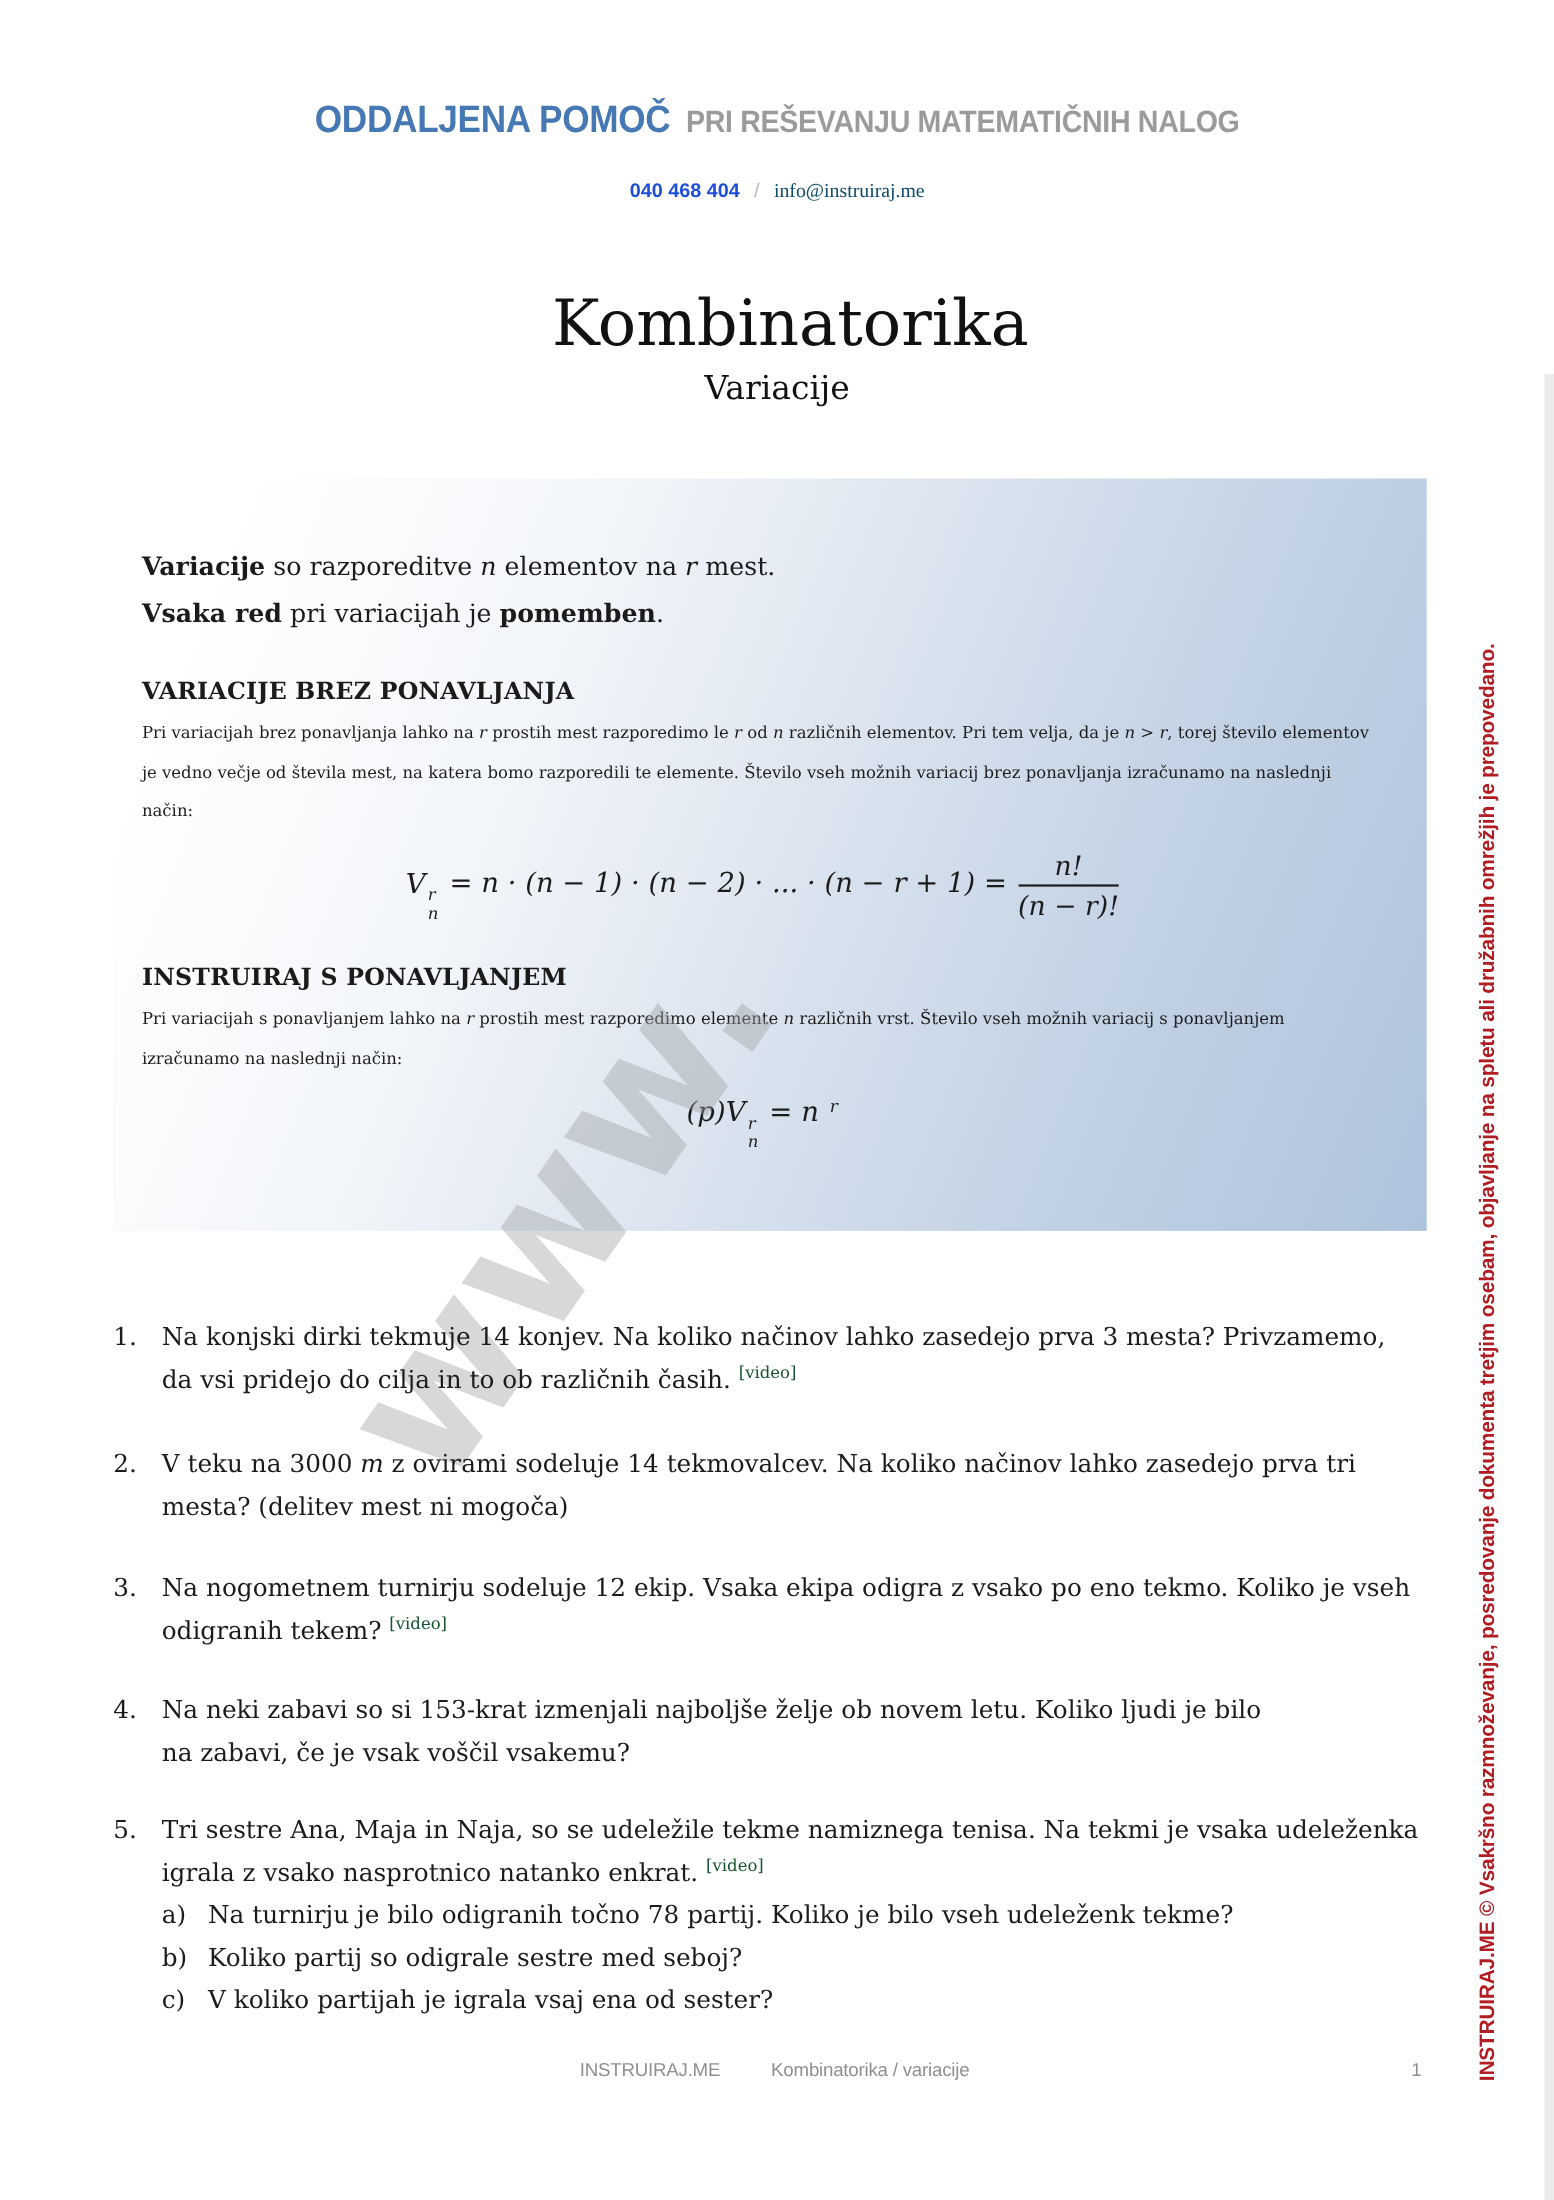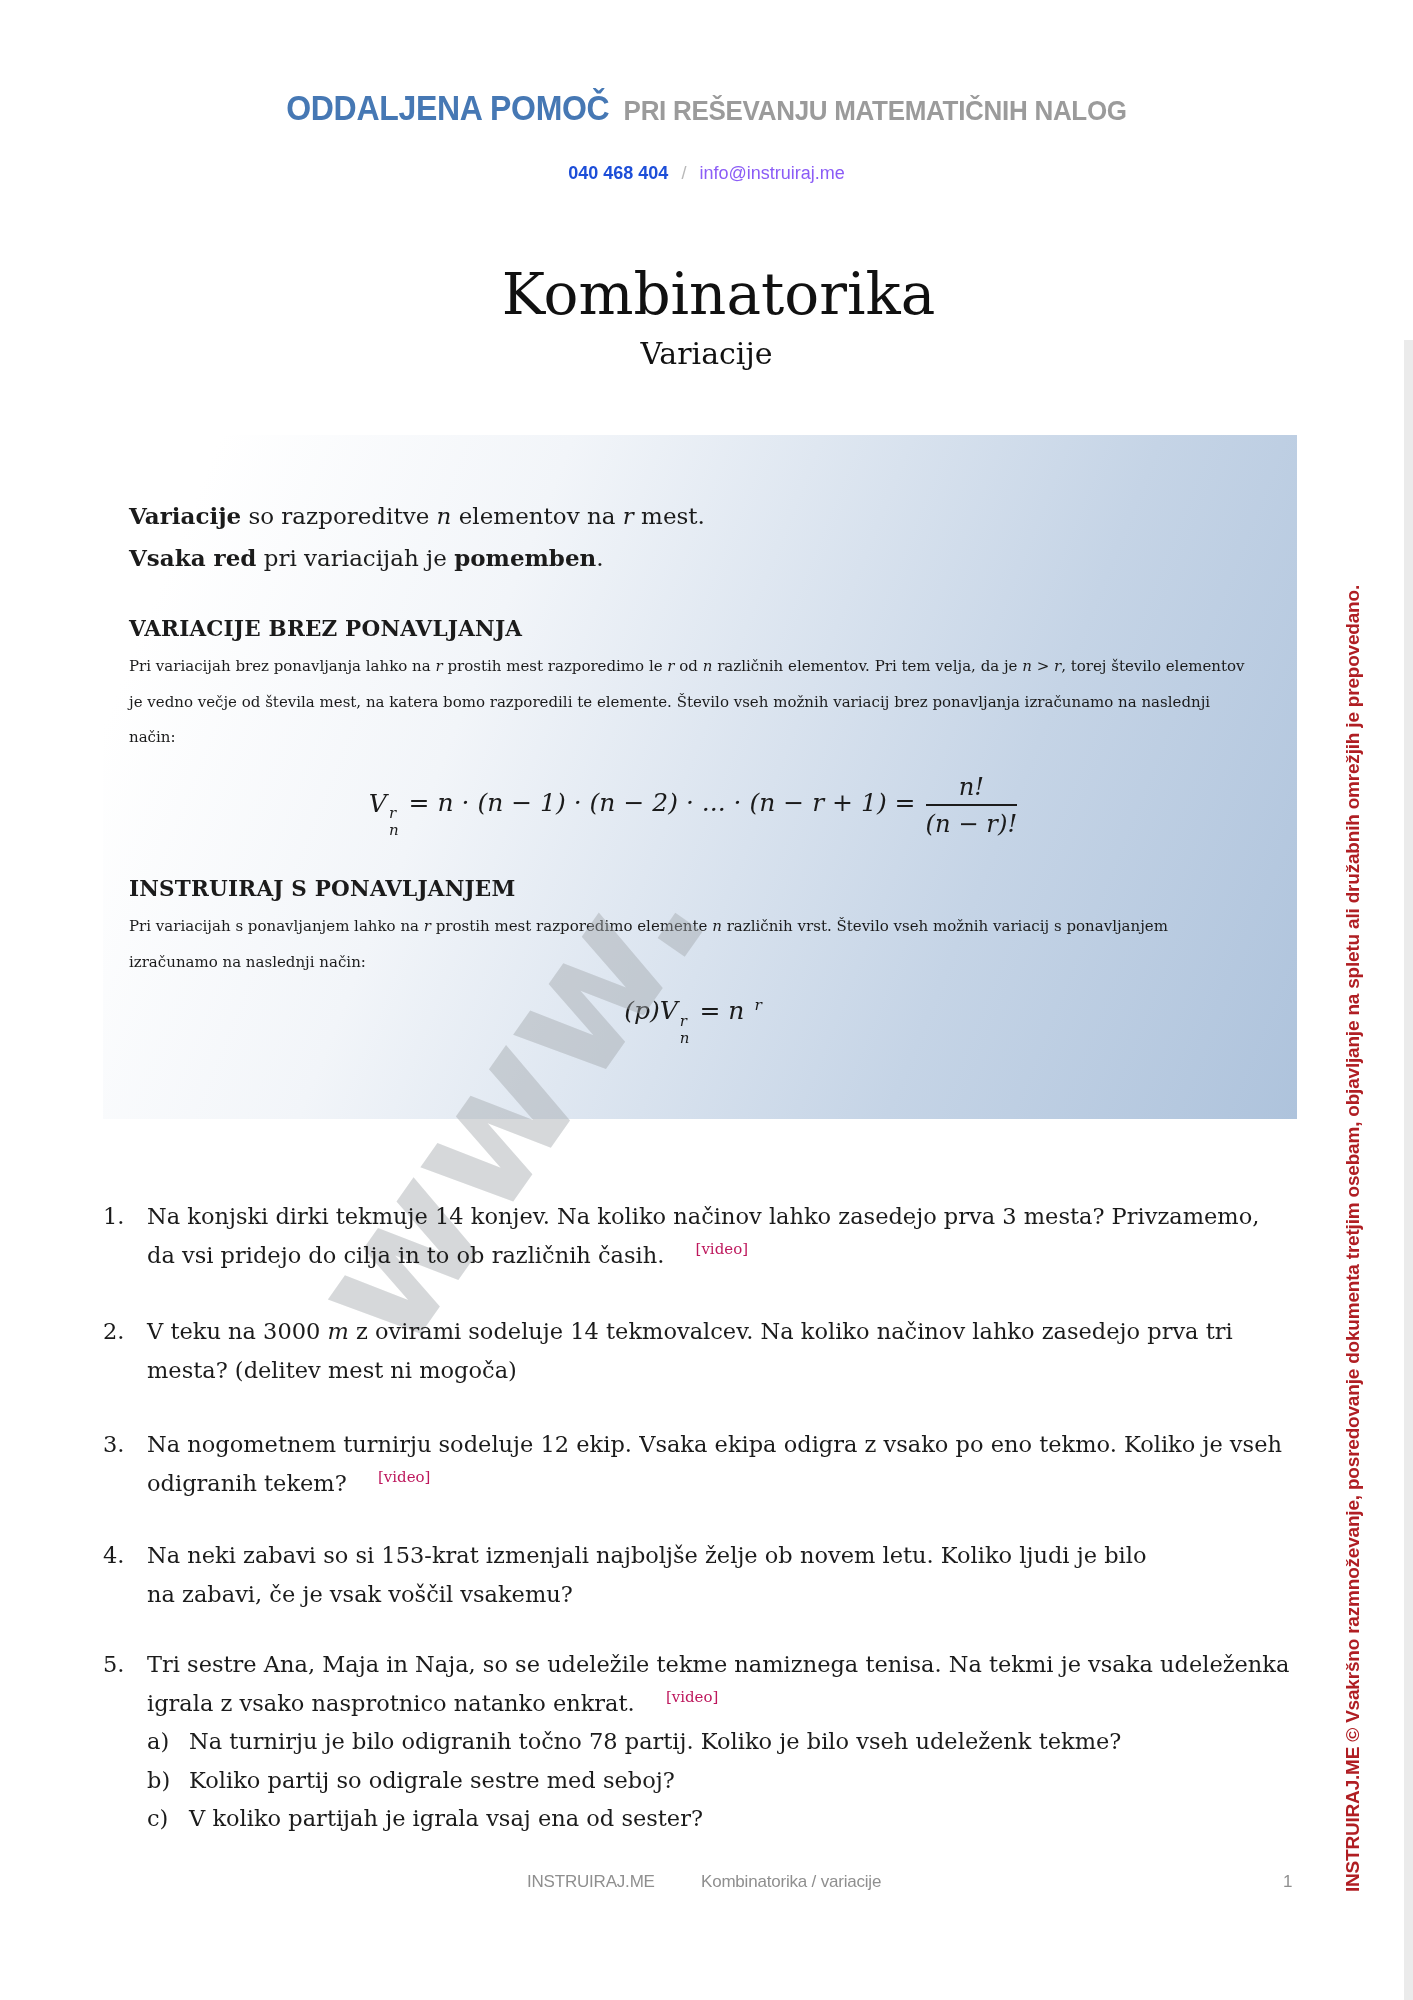--- a/index.html
+++ b/index.html
@@ -8,21 +8,21 @@
 
   
   .hdr{position:absolute;top:90px;left:0;width:100%;text-align:center;
        font-family:"Liberation Sans", sans-serif;letter-spacing:-0.3px;}
   .hdr .brand{color:#4678b4;font-weight:700;font-size:32px;transform:scaleY(1.08);display:inline-block;}
   .hdr .tagline{color:#9b9b9b;font-weight:700;font-size:26px;margin-left:10px;transform:scaleY(1.08);display:inline-block;}
   .contact{position:absolute;top:163px;left:0;width:100%;text-align:center;
            font-family:"Liberation Sans", sans-serif;font-size:18px;font-weight:700;letter-spacing:0;}
   .contact .phone{color:#1d4ed8;}
   .contact .sep{color:#b9b9b9;font-weight:400;margin:0 8px;}
-  .contact .email{color:#8b5cf6;font-weight:400;}
+  .contact .email{color:#0c4a6e;font-weight:400;font-family:Liberation Serif, serif;}
 
   
   .title{position:absolute;top:248px;left:0;width:100%;text-align:center;
          font-size:58px;font-weight:500;color:#111;margin:12px;}
   .subtitle{position:absolute;top:336px;left:0;width:100%;text-align:center;
             font-size:30px;font-weight:400;color:#111;margin:0;}
 
   
   .infobox{position:absolute;left:103px;top:435px;width:1194px;height:684px;box-sizing:border-box;
            padding:60px 40px 0 26px;
@@ -45,21 +45,21 @@
   .watermark{position:absolute;left:255px;top:1035px;width:460px;z-index:4;pointer-events:none;
              font-family:"DejaVu Sans", sans-serif;font-weight:700;font-size:175px;color:#9fa4a8;
              opacity:0.42;transform:rotate(-55deg);transform-origin:50% 50%;}
 
   
   .q{position:absolute;left:103px;width:1215px;font-size:22.5px;line-height:38.5px;z-index:6;}
   .q .qnum{position:absolute;left:0;top:0;}
   .q .qtext{margin-left:44px;}
   .sub{margin-left:44px;}
   .sub .slabel{display:inline-block;width:42px;}
-  .videolink{color:#be185d;font-size:15px;text-decoration:none;margin-left:24px;}
+  .videolink{color:#14532d;font-size:15px;text-decoration:none;}
   sup.vsup{line-height:0;}
 
   
   .footer{position:absolute;top:1872px;left:0;width:100%;height:30px;z-index:6;
           font-family:"Liberation Sans", sans-serif;font-size:17px;color:#8f8f8f;letter-spacing:-0.2px;}
   .footer .f-site{position:absolute;left:527px;}
   .footer .f-doc{position:absolute;left:701px;}
   .footer .f-page{position:absolute;left:1283px;}
 
   

